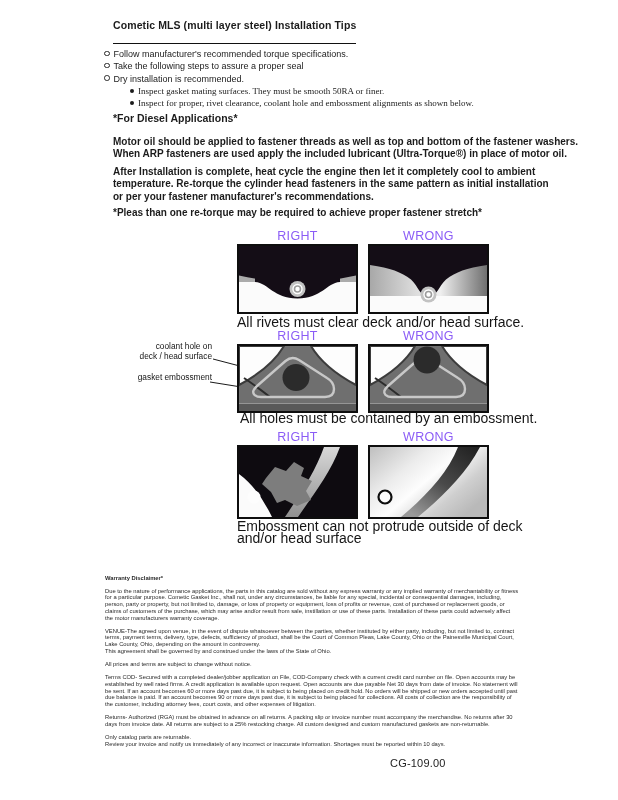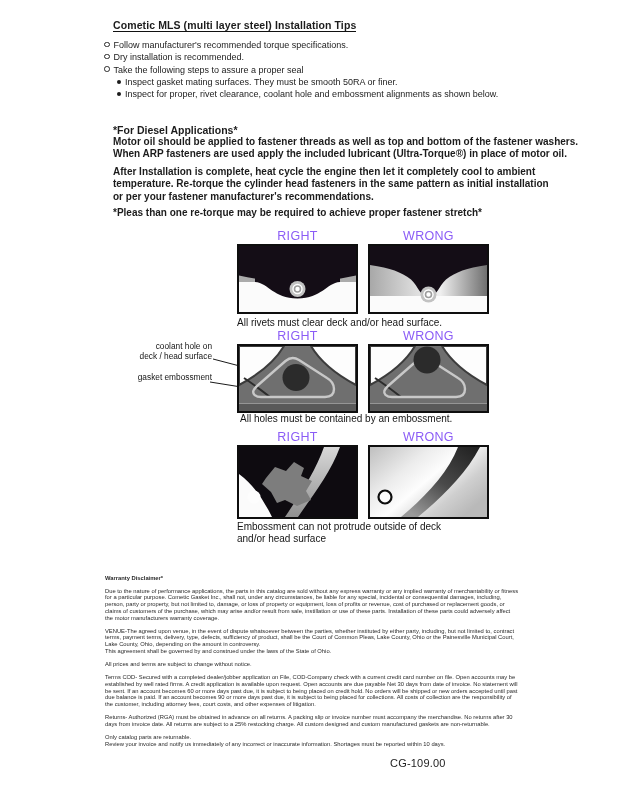--- a/index.html
+++ b/index.html
@@ -6,41 +6,41 @@
   body{
     width:618px;height:800px;background:#ffffff;position:relative;
     font-family:"Liberation Sans","DejaVu Sans",sans-serif;color:#1c1c1c;
     overflow:hidden;
   }
   .abs{position:absolute;}
   .prewrap{white-space:pre-line;}
 
   
   .title{left:113px;top:19px;font-size:10.5px;font-weight:bold;
-         border-bottom:1.5px solid #111;padding-bottom:0;letter-spacing:.1px;}
-  .bullets{left:104px;top:39px;font-size:9px;line-height:12.3px;}
+         border-bottom:1.5px solid #111;padding-bottom:12px;letter-spacing:.1px;}
+  .bullets{left:104px;top:48px;font-size:9px;line-height:12.3px;}
   .b-row{display:flex;align-items:baseline;}
-  .b-row.sub{margin-left:13px;}
+  .b-row.sub{margin-left:26px;font-family:Liberation Serif, serif;}
   .marker-open{width:3.5px;height:3.5px;border:1px solid #2a2a2a;border-radius:50%;
                display:inline-block;margin-right:4px;flex:0 0 auto;position:relative;top:-1px;}
   .marker-dot{width:4px;height:4px;background:#1c1c1c;border-radius:50%;
               display:inline-block;margin-right:4px;flex:0 0 auto;position:relative;top:-1px;}
 
-  .diesel-h{left:113px;top:124px;font-size:10.5px;font-weight:bold;}
+  .diesel-h{left:113px;top:112px;font-size:10.5px;font-weight:bold;}
   .body-p{left:113px;font-size:10px;line-height:12.4px;font-weight:bold;}
   .p1{top:136px;}
   .p2{top:166px;}
   .p3{top:207px;}
 
   
   .dg-label{width:121px;text-align:center;font-size:12.5px;letter-spacing:.3px;color:#8b5cf6;}
   .panel{width:117px;height:66px;border:2px solid #0e0e0e;background:#fff;}
   .panel svg{display:block;}
   .panel.tall{height:70px;}
-  .caption{font-size:10px;line-height:11.5px;color:#151515;}
+  .caption{font-size:14px;line-height:11.5px;color:#151515;}
 
   .anno{font-size:8.3px;line-height:9.6px;text-align:right;color:#151515;}
 
   .legal{left:105px;top:575px;width:414px;font-size:5.8px;line-height:6.7px;color:#2a2a2a;}
   .legal .lh{font-weight:bold;margin-bottom:6px;}
   .legal p{margin:0 0 6.5px 0;}
 
   .doc-code{left:390px;top:757px;font-size:11px;color:#222;letter-spacing:.2px;}
 </style>
 </head>
@@ -48,25 +48,25 @@
 
 <div class="abs title">Cometic MLS (multi layer steel) Installation Tips</div>
 
 <div class="abs bullets">
   <div class="b-row">
     <span class="marker-open"></span>
     <span>Follow manufacturer's recommended torque specifications.</span>
   </div>
   <div class="b-row">
     <span class="marker-open"></span>
-    <span>Dry installation is recommended.</span>
+    <span>Take the following steps to assure a proper seal</span>
   </div>
   <div class="b-row">
     <span class="marker-open"></span>
-    <span>Take the following steps to assure a proper seal</span>
+    <span>Dry installation is recommended.</span>
   </div>
   <div class="b-row sub">
     <span class="marker-dot"></span>
     <span>Inspect gasket mating surfaces.  They must be smooth 50RA or finer.</span>
   </div>
   <div class="b-row sub">
     <span class="marker-dot"></span>
     <span>Inspect for proper, rivet clearance, coolant hole and embossment alignments as shown below.</span>
   </div>
 </div>

